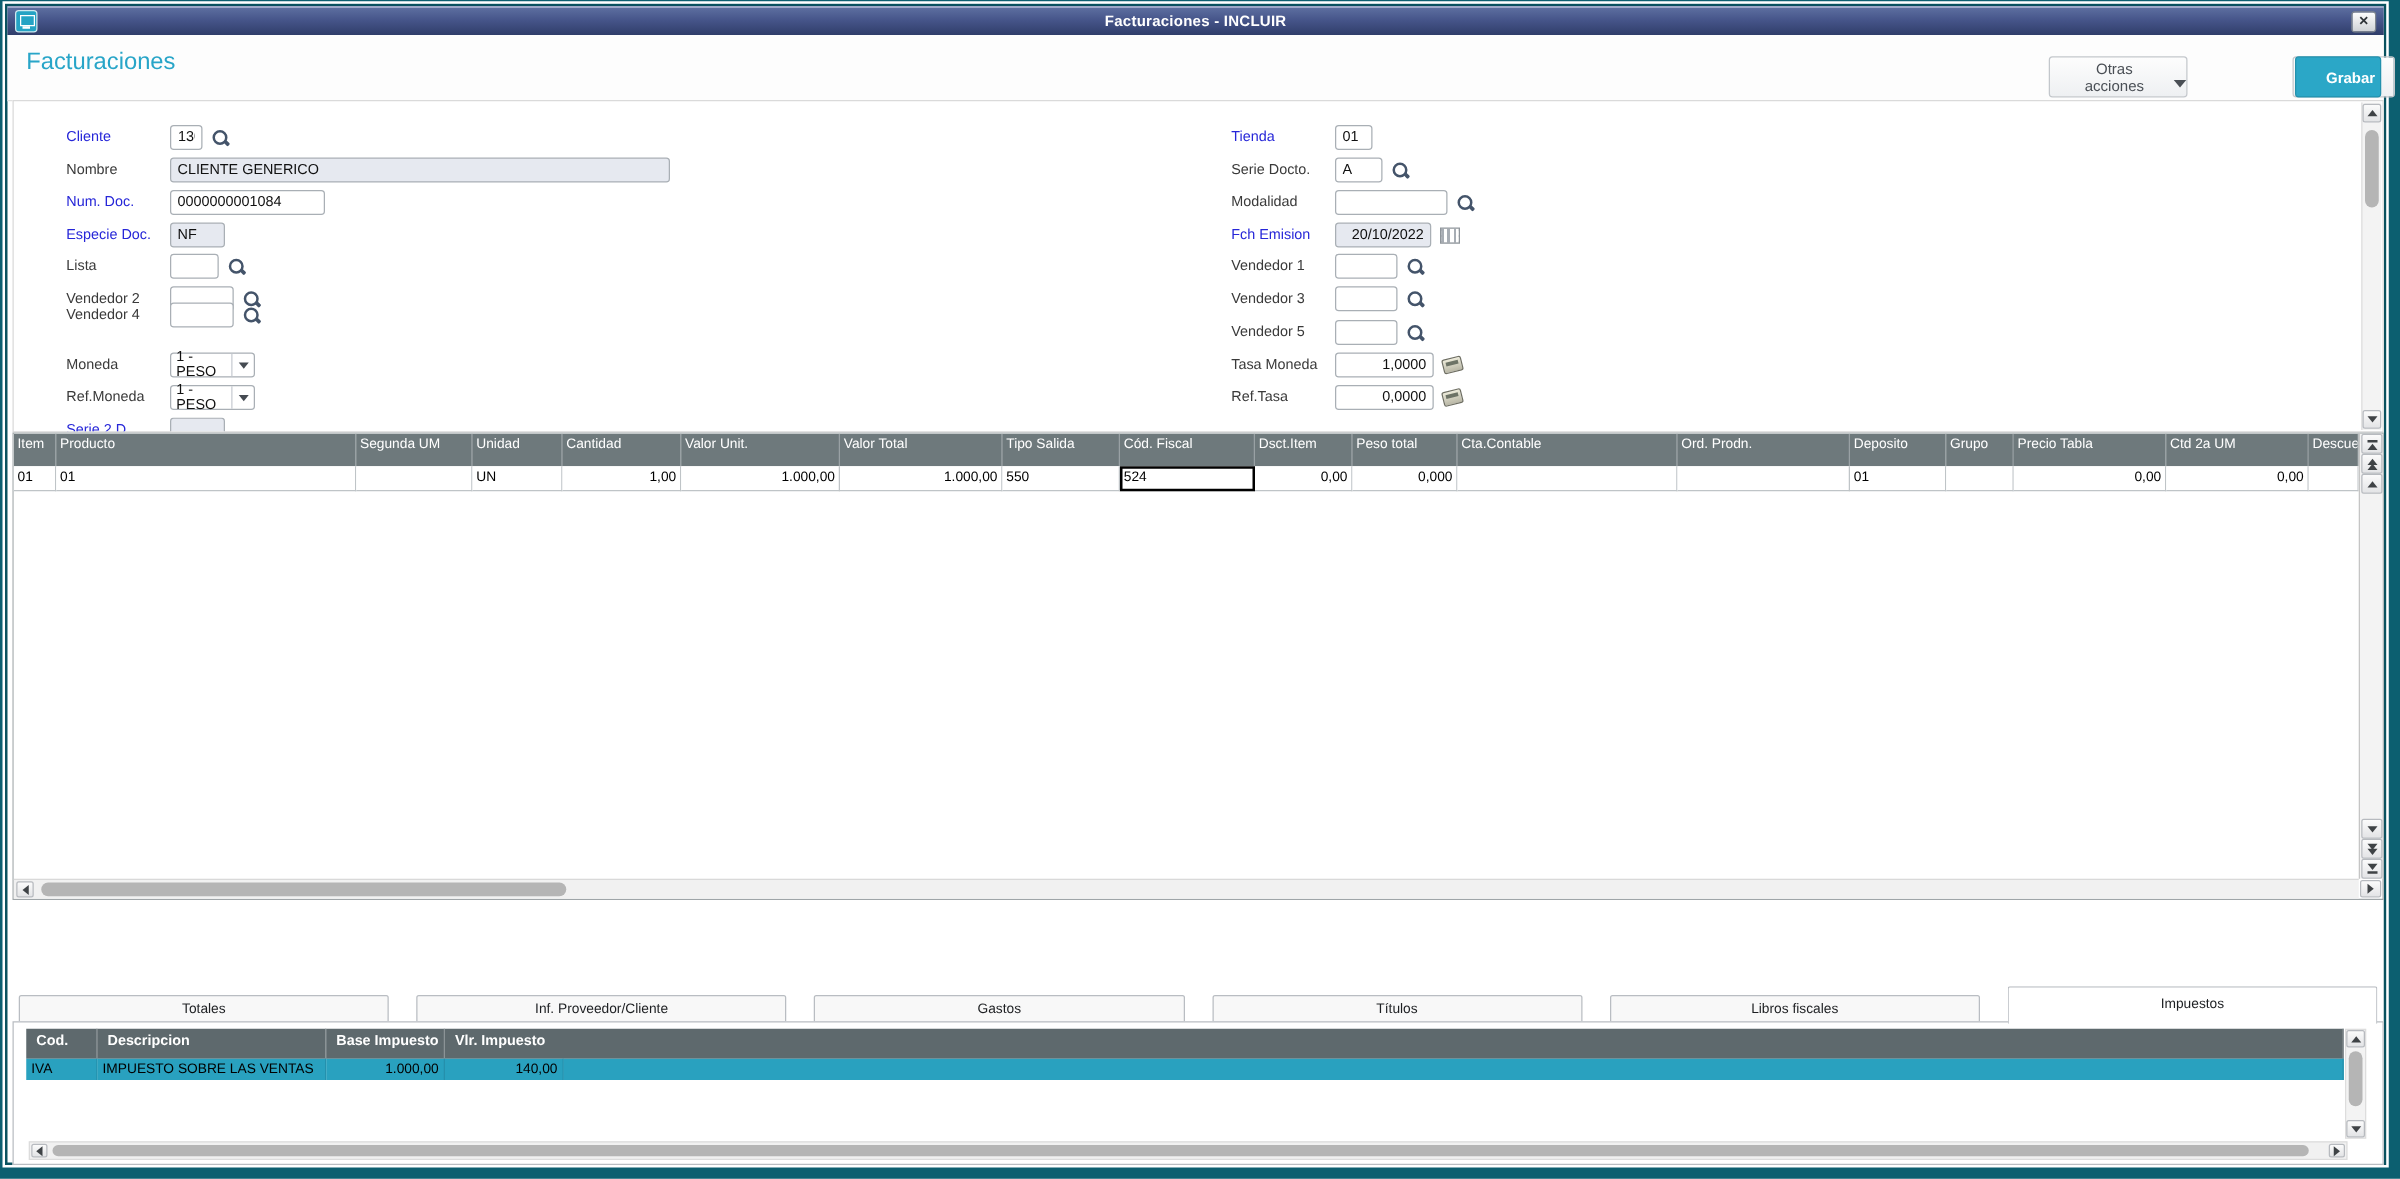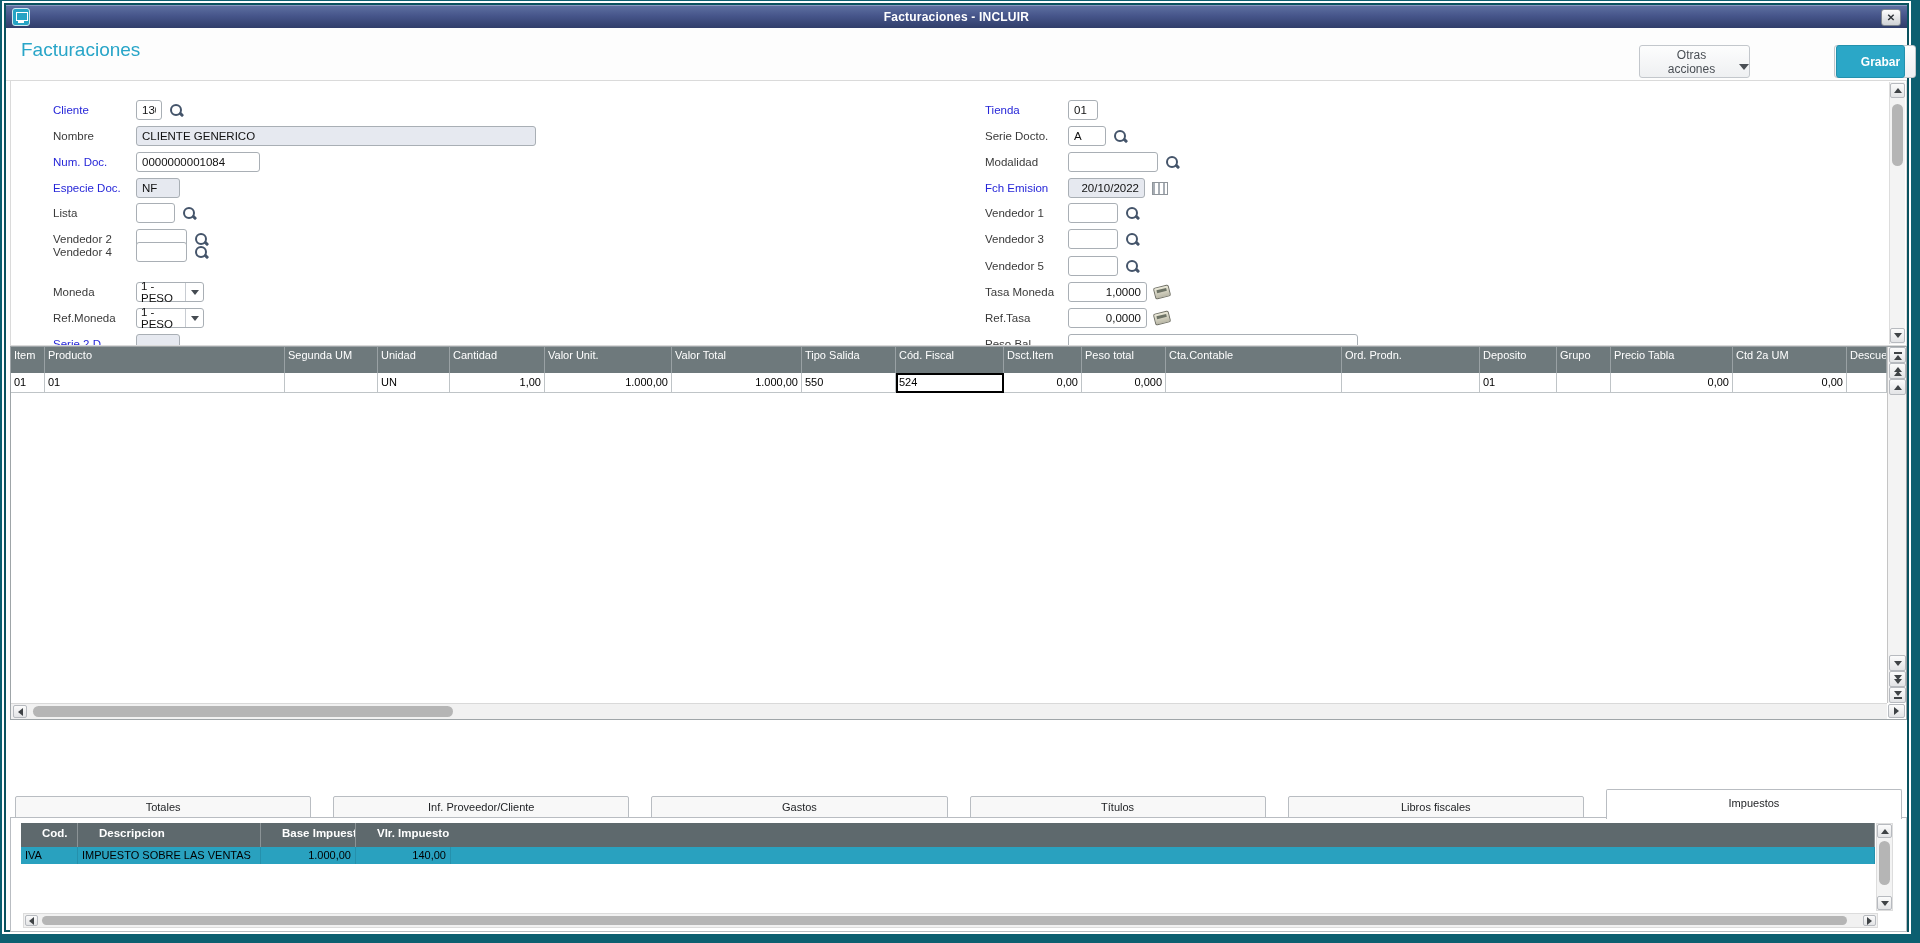--- a/index.html
+++ b/index.html
@@ -103,21 +103,21 @@
   
   .tabs { position:absolute; left:4px; top:784px; width:1897px; height:29px; display:flex; gap:22px; padding:0 5px; }
   .tab { flex:1; margin-top:7px; height:22px; background:#f8f8f8; border:1px solid #b9bdc2;
          border-radius:2px 2px 0 0; font-size:11px; color:#1d1f22; text-align:center; line-height:20px; cursor:pointer; }
   .tab.active { margin-top:0; height:30px; background:#fff; border-bottom:none; line-height:27px; position:relative; z-index:3; }
 
   
   .tax-panel { position:absolute; left:4px; top:812px; width:1897px; height:115px;
                border:1px solid #b9bdc2; background:#fff; }
   .tax-grid { position:absolute; left:10px; top:5px; width:1854px; }
-  .thead .gc { background:#5e696d; color:#fff; height:24px; padding:4px 21px; font-size:11.5px; font-weight:bold;
+  .thead .gc { background:#5e696d; color:#fff; height:24px; padding:4px 8px; font-size:11.5px; font-weight:bold;
                border-right:1px solid #8b9396; overflow:hidden; white-space:nowrap; }
   .trow .gc { background:#29a1bf; color:#000; height:17px; line-height:16px; padding:0 4px; font-size:11px;
               border-right:1px solid #2590ac; overflow:hidden; white-space:nowrap; }
   .tax-vscroll { position:absolute; right:13px; top:5px; width:17px; height:88px; background:#f3f3f3;
                  border:1px solid #dddddd; display:flex; flex-direction:column; align-items:center; }
   .tax-vscroll .sb-btn { width:15px; height:14px; }
   .tax-vscroll .sb-thumb { width:11px; flex:0 0 44px; margin:3px 0; }
   .tax-vscroll .spacer { flex:1; }
   .tax-hscroll { position:absolute; left:12px; bottom:3px; width:1855px; height:15px; background:#f1f1f1; border:1px solid #dcdcdc; }
   .tax-hscroll .sb-btn { position:absolute; left:1px; top:1px; width:13px; height:11px; }
@@ -244,24 +244,20 @@
     </div>
     <div class="frow r" style="top:201px">
       <span class="flabel">Tasa Moneda</span>
       <input class="finput num" style="width: 79px;" value="1,0000">
       <span class="calc-icon"></span>
     </div>
     <div class="frow r" style="top:227px">
       <span class="flabel">Ref.Tasa</span>
       <input class="finput num" style="width: 79px;" value="0,0000">
       <span class="calc-icon"></span>
-    </div>
-    <div class="frow r clip-row" style="top:253px">
-      <span class="flabel">Peso Bal</span>
-      <input class="finput" style="width: 290px;">
     </div>
 
     <div class="form-vscroll">
       <div class="sb-btn" style="position:absolute; top:1px; left:0; width:15px; height:15px">
           <span class="tri-up"></span>
         </div>
       <div class="sb-thumb" style="position:absolute; top:22px; left:2px; width:11px; height:62px"></div>
       <div class="sb-btn" style="position:absolute; bottom:1px; left:0; width:15px; height:15px">
           <span class="tri-down"></span>
         </div>

